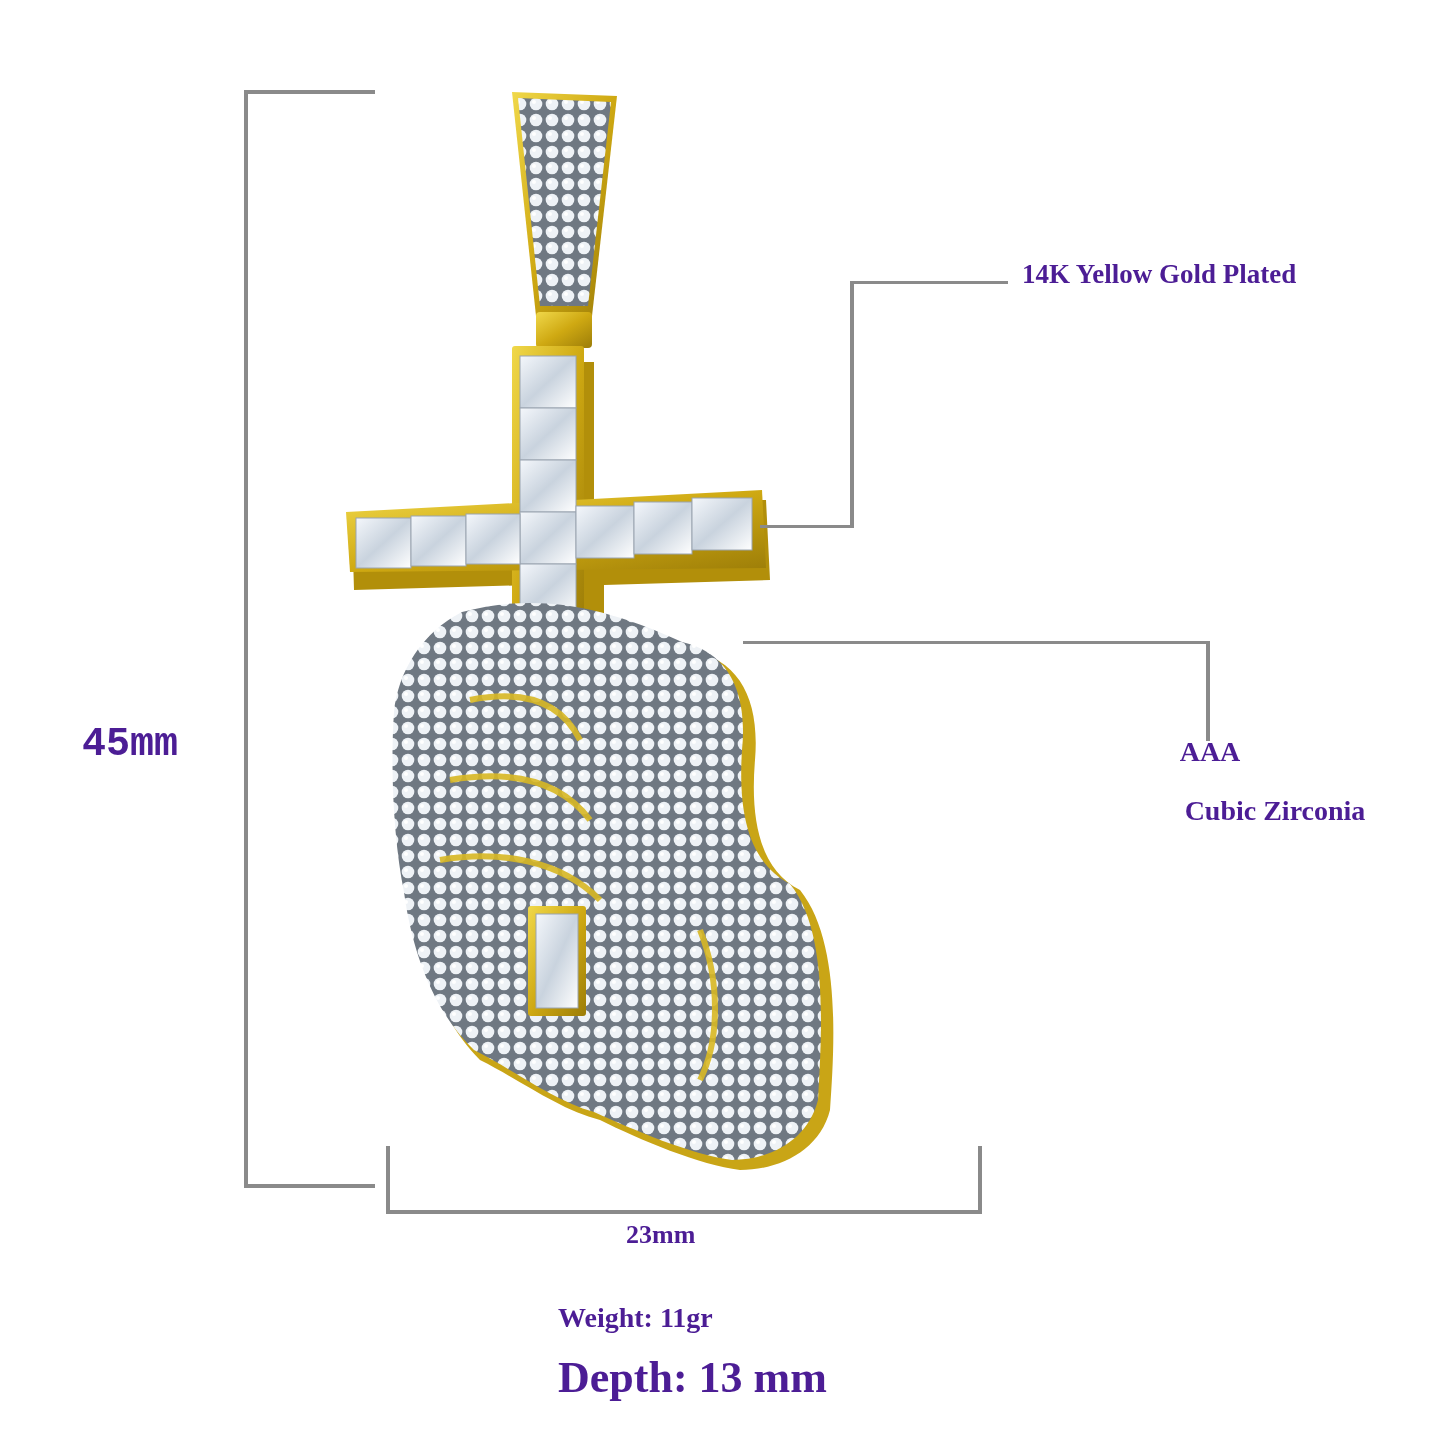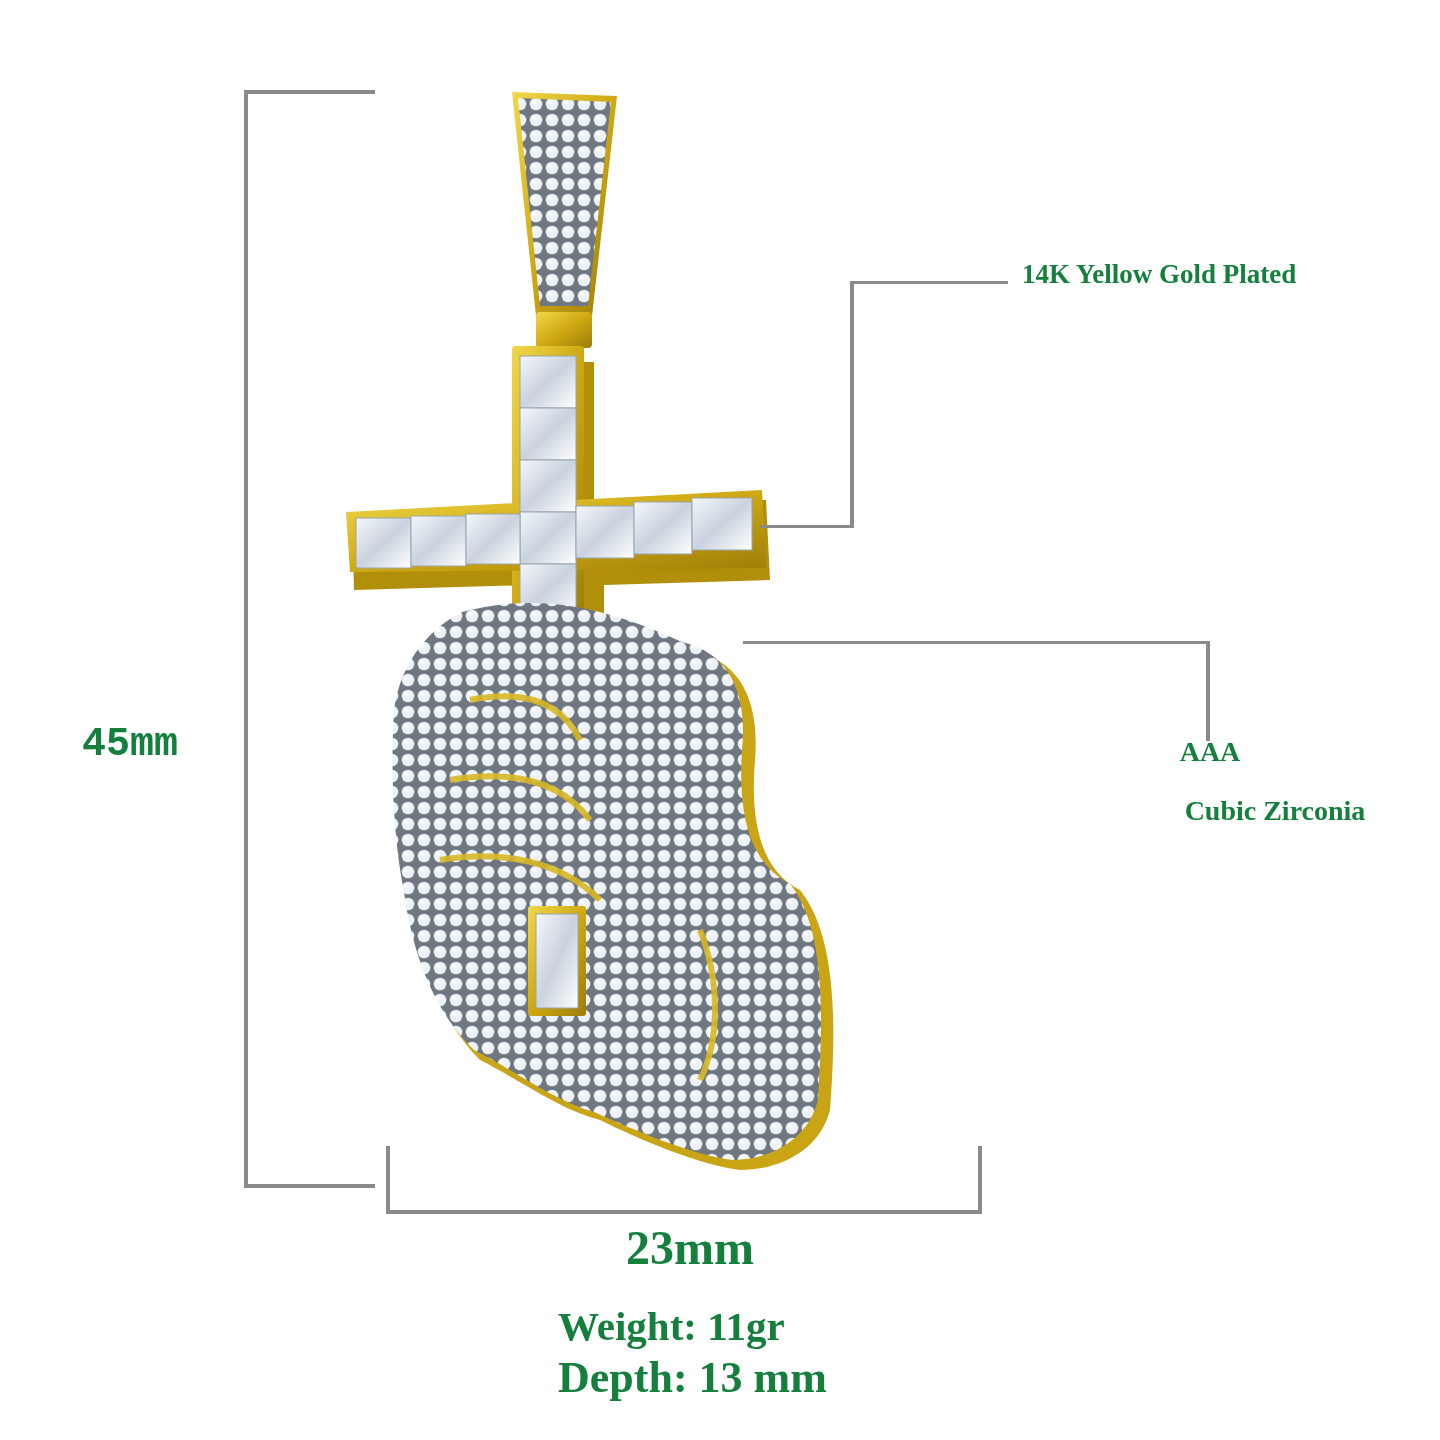--- a/index.html
+++ b/index.html
@@ -1,18 +1,18 @@
 <!DOCTYPE html>
 <html><head>
 <meta charset="utf-8">
 <style>
   html, body { margin: 0; padding: 0; background: #ffffff; }
   body { width: 1440px; height: 1440px; position: relative; overflow: hidden; font-family: "Liberation Serif", serif; }
   .line { position: absolute; background: #8a8a8a; }
-  .label { position: absolute; color: #15803d; font-weight: bold; font-family: "Liberation Serif", serif; white-space: nowrap; }
+  .label { position: absolute; color: #4c1d95; font-weight: bold; font-family: "Liberation Serif", serif; white-space: nowrap; }
   .center { text-align: center; }
   #art { position: absolute; left: 0; top: 0; width: 1440px; height: 1440px; }
 </style>
 </head>
 <body>
 
 <svg id="art" viewBox="0 0 1440 1440" xmlns="http://www.w3.org/2000/svg">
   <defs>
     <pattern id="pave" width="16" height="16" patternUnits="userSpaceOnUse">
       <rect width="16" height="16" fill="#6f7882"></rect>
@@ -79,26 +79,26 @@
 </svg>
 
 <div class="line" style="left:244px;top:90px;width:131px;height:4px;"></div>
 <div class="line" style="left:244px;top:90px;width:4px;height:1098px;"></div>
 <div class="line" style="left:244px;top:1184px;width:131px;height:4px;"></div>
 <div class="label" style="left:82px;top:722px;font-size:40px;font-family:Liberation Mono, monospace;">45mm</div>
 
 <div class="line" style="left:386px;top:1146px;width:4px;height:68px;"></div>
 <div class="line" style="left:386px;top:1210px;width:596px;height:4px;"></div>
 <div class="line" style="left:978px;top:1146px;width:4px;height:68px;"></div>
-<div class="label" style="left:626px;top:1220px;font-size:48px;">23mm</div>
+<div class="label" style="left:626px;top:1220px;font-size:26px;">23mm</div>
 
 <div class="line" style="left:850px;top:281px;width:158px;height:3px;"></div>
 <div class="line" style="left:850px;top:281px;width:4px;height:247px;"></div>
 <div class="line" style="left:760px;top:525px;width:94px;height:3px;"></div>
 <div class="label" style="left:1022px;top:259px;font-size:27px;">14K Yellow Gold Plated</div>
 
 <div class="line" style="left:743px;top:641px;width:467px;height:3px;"></div>
 <div class="line" style="left:1206px;top:641px;width:4px;height:100px;"></div>
 <div class="label center" style="left:1140px;top:736px;width:140px;font-size:28px;">AAA</div>
 <div class="label center" style="left:1158px;top:795px;width:234px;font-size:28px;">Cubic Zirconia</div>
 
-<div class="label" style="left:558px;top:1302px;font-size:41px;text-align:right;">Weight: 11gr</div>
+<div class="label" style="left:558px;top:1302px;font-size:28px;text-align:right;">Weight: 11gr</div>
 <div class="label" style="left:558px;top:1352px;font-size:44px;">Depth: 13 mm</div>
 
 </body></html>

